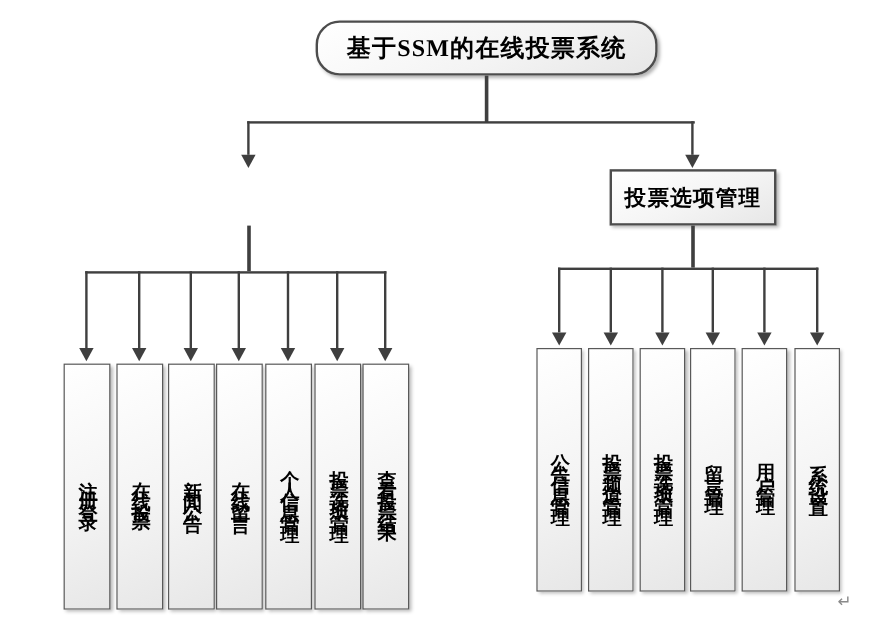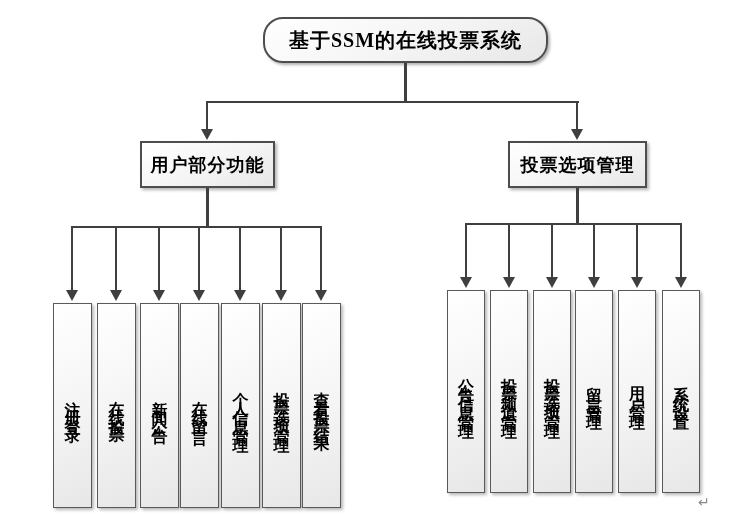--- a/index.html
+++ b/index.html
@@ -78,21 +78,20 @@
 
   <div class="node root-box">基于SSM的在线投票系统</div>
 
   <div class="vline" style="left:404px; top:63px; width:3px; height:39px;"></div>
   <div class="hline" style="left:206px; top:101px; width:373px; height:2px;"></div>
   <div class="vline" style="left:206px; top:101px; width:2px; height:28px;"></div>
   <div class="arrow" style="left:201px; top:129px;"></div>
   <div class="vline" style="left:576px; top:101px; width:2px; height:28px;"></div>
   <div class="arrow" style="left:571px; top:129px;"></div>
 
-  <div class="node branch-box branch-left">用户部分功能</div>
   <div class="node branch-box branch-right">投票选项管理</div>
 
   <div class="vline" style="left:206px; top:188px; width:3px; height:38px;"></div>
   <div class="hline" style="left:71px; top:226px; width:251px; height:2px;"></div>
 
   <div class="vline" style="left:71px; top:226px; width:2px; height:64px;"></div>
   <div class="arrow" style="left:66px; top:290px;"></div>
   <div class="vline" style="left:115px; top:226px; width:2px; height:64px;"></div>
   <div class="arrow" style="left:110px; top:290px;"></div>
   <div class="vline" style="left:158px; top:226px; width:2px; height:64px;"></div>

